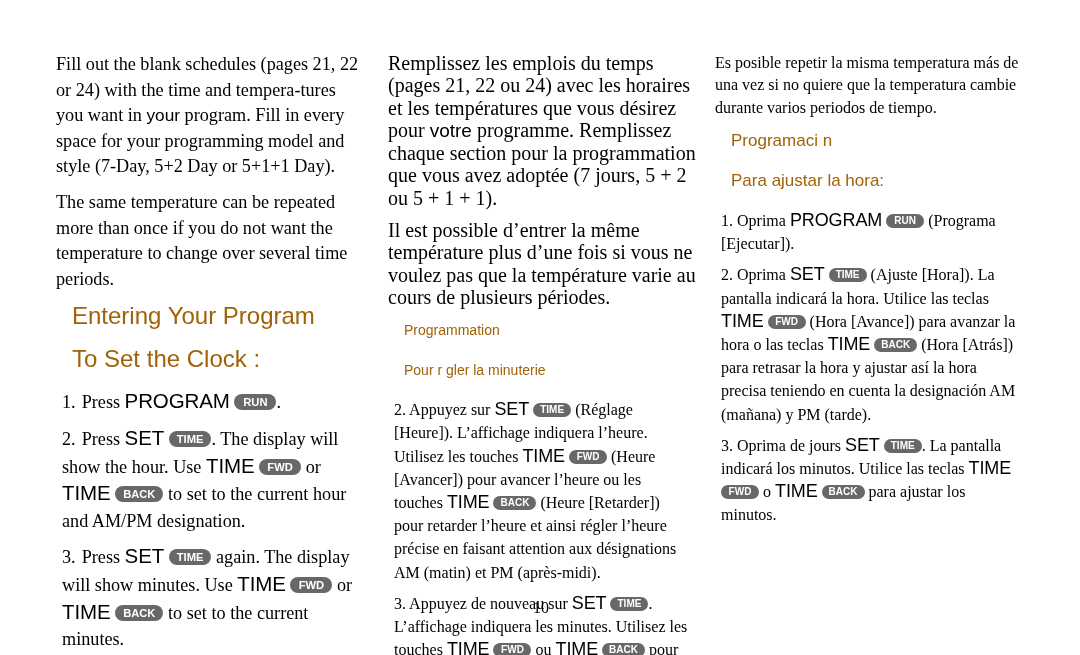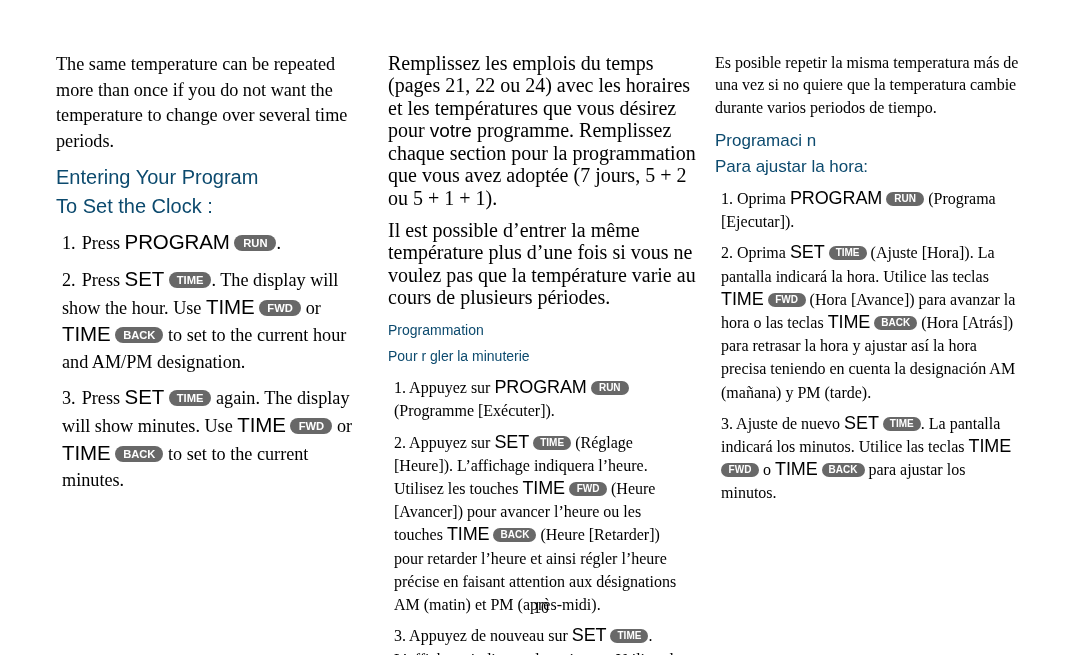--- a/index.html
+++ b/index.html
@@ -44,24 +44,24 @@
   
   .sans {
     font-family: "Liberation Sans", "DejaVu Sans", sans-serif;
     font-size: 0.95em;
   }
 
   
   .heading {
     font-family: "Liberation Sans", "DejaVu Sans", sans-serif;
     font-weight: 400;
-    margin: 0;
-    color: #0c4a6e;
+    margin: 16px;
+    color: #a16207;
   }
-  .col-en .heading { font-size: 20px; line-height: 27px; margin-top: 6px; }
+  .col-en .heading { font-size: 24px; line-height: 27px; margin-top: 6px; }
   .col-fr .heading { font-size: 14px; line-height: 24px; margin-top: 4px; }
   .col-es .heading { font-size: 17.0px; line-height: 24px; margin-top: 4px; }
 
   .heading.h-sub { margin-top: 2px; }
 
   
   .step {
     font-family: "Liberation Serif", "DejaVu Serif", serif;
     margin: 6px;
     text-align: left;
@@ -132,20 +132,21 @@
     margin-top: 40px;
   }
 </style>
 </head>
 <body>
 
 <div class="page">
 
   <div class="col col-en">
 
+    <p class="para"><span>Fill out the blank schedules  (pages 21, 22 or 24) with the time and tempera-tures you want in </span><span class="sans">your</span><span> program. Fill in every space for your programming model and style (7-Day, 5+2 Day or 5+1+1 Day).</span></p>
 
     <p class="para">The same temperature can be repeated more than once if you do not want the temperature to change over several time periods.</p>
 
     <h2 class="heading">Entering Your Program</h2>
     <h3 class="heading h-sub">To Set the Clock  :</h3>
 
     <p class="step"><span class="num">1.</span><span>Press </span><span class="key">PROGRAM</span> <span class="badge">RUN</span><span>.</span></p>
 
     <p class="step"><span class="num">2.</span><span>Press </span><span class="key">SET</span> <span class="badge">TIME</span><span>. The display will show the hour. Use </span><span class="key">TIME</span> <span class="badge">FWD</span><span> or </span><span class="key">TIME</span> <span class="badge">BACK</span><span> to set to the current hour and AM/PM designation.</span></p>
 
@@ -154,40 +155,39 @@
 
   <div class="col col-fr">
 
     <p class="para"><span>Remplissez les emplois du temps (pages 21, 22 ou 24) avec les horaires et les températures que vous désirez pour </span><span class="sans">votre</span><span> programme. Remplissez chaque section pour la programmation que vous avez adoptée (7 jours, 5 + 2 ou 5 + 1 + 1).</span></p>
 
     <p class="para">Il est possible d’entrer la même température plus d’une fois si vous ne voulez pas que la température varie au cours de plusieurs périodes.</p>
 
     <h2 class="heading">Programmation</h2>
     <h3 class="heading h-sub">Pour r gler la minuterie</h3>
 
-    <p class="step"><span class="num">1.</span><span> Appuyez sur </span><span class="key">PROGRAM</span> <span class="badge">RUN</span><span> (Programme [Exécuter]).</span></p>
 
     <p class="step"><span class="num">2.</span><span> Appuyez sur </span><span class="key">SET</span> <span class="badge">TIME</span><span> (Réglage [Heure]). L’affichage indiquera l’heure. Utilisez les touches </span><span class="key">TIME</span> <span class="badge">FWD</span><span> (Heure [Avancer]) pour avancer l’heure ou les touches </span><span class="key">TIME</span> <span class="badge">BACK</span><span> (Heure [Retarder]) pour retarder l’heure et ainsi régler l’heure précise en faisant attention aux désignations AM (matin) et PM (après-midi).</span></p>
 
     <p class="step"><span class="num">3.</span><span> Appuyez de nouveau sur </span><span class="key">SET</span> <span class="badge">TIME</span><span>. L’affichage indiquera les minutes. Utilisez les touches </span><span class="key">TIME</span> <span class="badge">FWD</span><span> ou </span><span class="key">TIME</span> <span class="badge">BACK</span><span> pour entrer les minutes.</span></p>
   </div>
 
   <div class="col col-es">
 
 
     <p class="para">Es posible repetir la misma temperatura más de una vez si no quiere que la temperatura cambie durante varios periodos de tiempo.</p>
 
     <h2 class="heading">Programaci n</h2>
     <h3 class="heading h-sub">Para ajustar la hora:</h3>
 
     <p class="step"><span class="num">1.</span><span> Oprima </span><span class="key">PROGRAM</span> <span class="badge">RUN</span><span> (Programa [Ejecutar]).</span></p>
 
     <p class="step"><span class="num">2.</span><span> Oprima </span><span class="key">SET</span> <span class="badge">TIME</span><span> (Ajuste [Hora]). La pantalla indicará la hora. Utilice las teclas </span><span class="key">TIME</span> <span class="badge">FWD</span><span> (Hora [Avance]) para avanzar la hora o las teclas </span><span class="key">TIME</span> <span class="badge">BACK</span><span> (Hora [Atrás]) para retrasar la hora y ajustar así la hora precisa teniendo en cuenta la designación AM (mañana) y PM (tarde).</span></p>
 
-    <p class="step"><span class="num">3.</span><span> Ajuste de nuevo </span><span class="key">SET</span> <span class="badge">TIME</span><span>. La pantalla indicará los minutos. Utilice las teclas </span><span class="key">TIME</span> <span class="badge">FWD</span><span> o </span><span class="key">TIME</span> <span class="badge">BACK</span><span> para ajustar los minutos.</span></p>
+    <p class="step"><span class="num">3.</span><span> Oprima de jours </span><span class="key">SET</span> <span class="badge">TIME</span><span>. La pantalla indicará los minutos. Utilice las teclas </span><span class="key">TIME</span> <span class="badge">FWD</span><span> o </span><span class="key">TIME</span> <span class="badge">BACK</span><span> para ajustar los minutos.</span></p>
   </div>
 
   <div class="footer">
     <div class="page-number">10</div>
     <div class="section-tab">Programming</div>
   </div>
 
 </div>
 
 </body></html>

